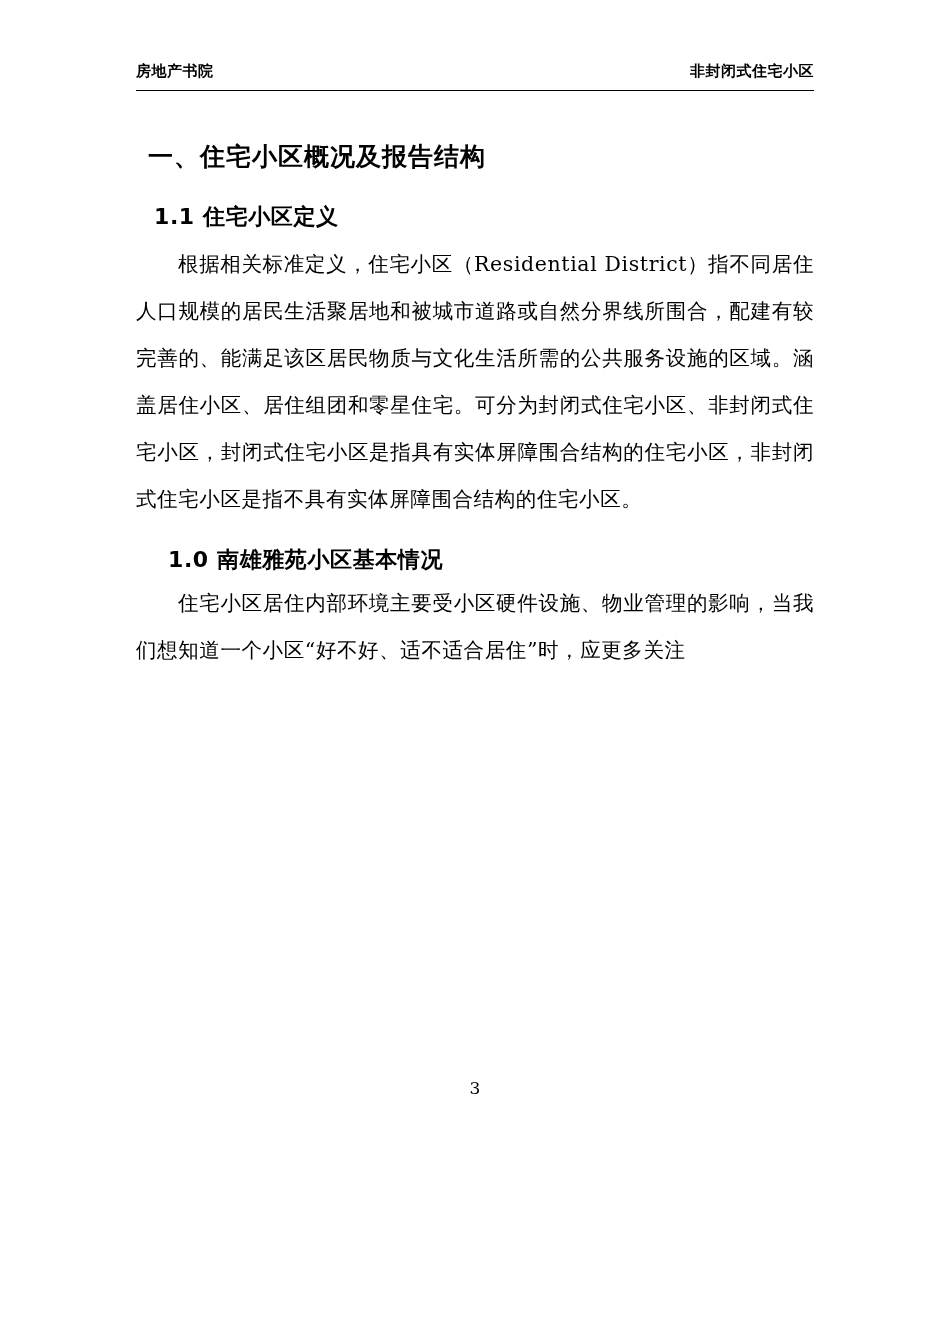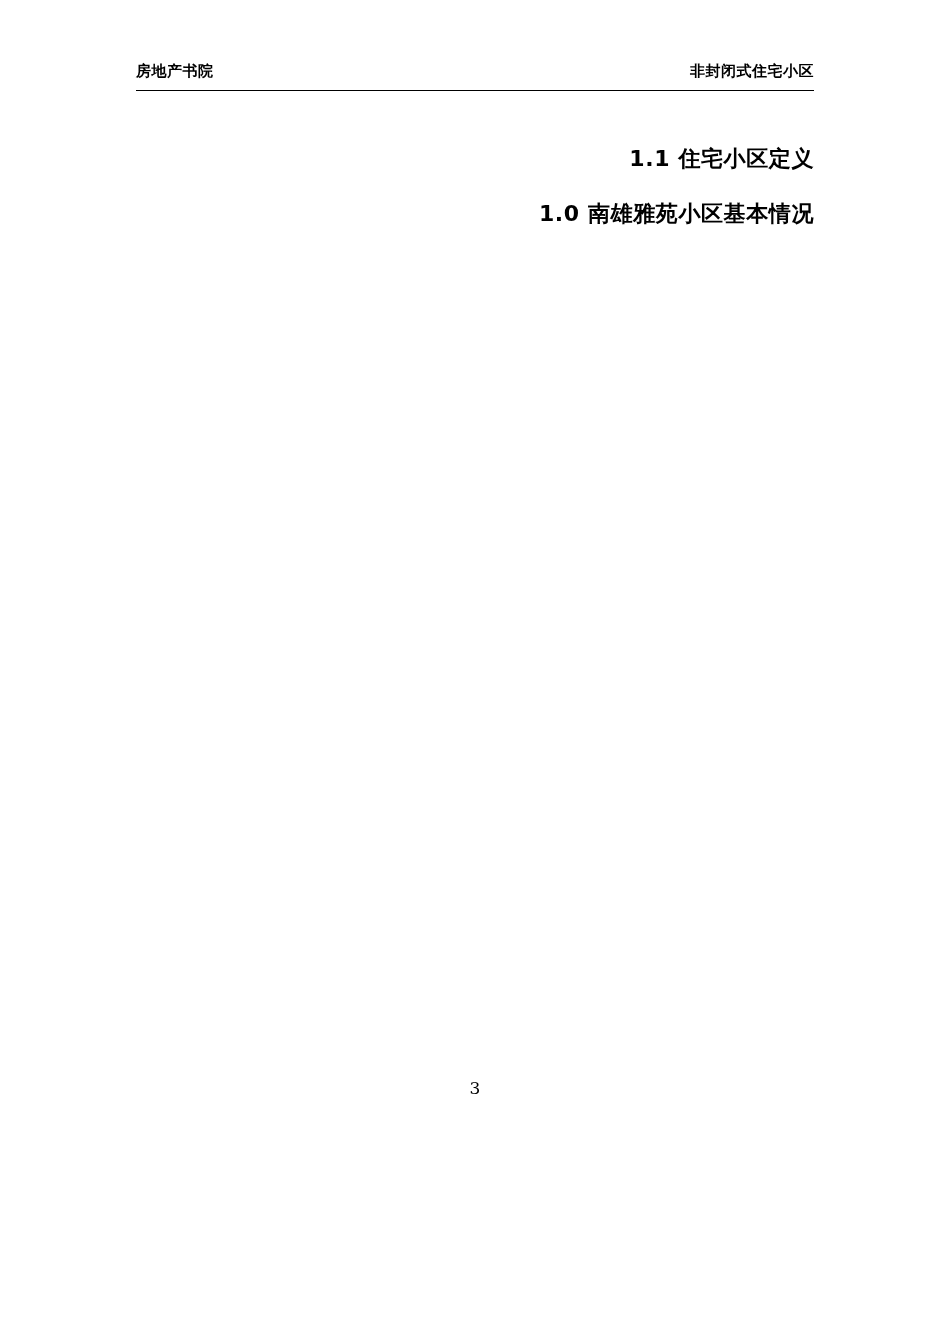--- a/index.html
+++ b/index.html
@@ -62,21 +62,20 @@
     line-height: 1.5;
   }
   h2.sub-title {
     font-family: "DejaVu Sans", "Liberation Sans", sans-serif;
     font-size: 22px;
     font-weight: bold;
     margin: 0;
     padding: 20px 0 2px 18px;
     letter-spacing: 0.6px;
     line-height: 1.5;
-    text-align: right;
   }
   h2.sub-title.indent-more {
     padding-left: 32px;
   }
   p.body-text {
     font-family: "DejaVu Serif", "Liberation Serif", serif;
     font-size: 20.5px;
     line-height: 47px;
     margin: 0;
     padding: 6px 0 0 0;
@@ -105,22 +104,25 @@
 <div class="page">
 
   <div class="header">
     <span>房地产书院</span>
     <span>非封闭式住宅小区</span>
   </div>
   <div class="header-rule"></div>
 
   <div class="content">
 
+    <h1 class="sec-title">一、住宅小区概况及报告结构</h1>
 
     <h2 class="sub-title">1.1  住宅小区定义</h2>
+    <p class="body-text">根据相关标准定义，住宅小区（Residential District）指不同居住人口规模的居民生活聚居地和被城市道路或自然分界线所围合，配建有较完善的、能满足该区居民物质与文化生活所需的公共服务设施的区域。涵盖居住小区、居住组团和零星住宅。可分为封闭式住宅小区、非封闭式住宅小区，封闭式住宅小区是指具有实体屏障围合结构的住宅小区，非封闭式住宅小区是指不具有实体屏障围合结构的住宅小区。</p>
 
     <h2 class="sub-title indent-more">1.0  南雄雅苑小区基本情况</h2>
 
+    <p class="body-text tight">住宅小区居住内部环境主要受小区硬件设施、物业管理的影响，当我们想知道一个小区“好不好、适不适合居住”时，应更多关注</p>
 
   </div>
 
   <div class="page-number">3</div>
 </div>
 
 </body></html>

